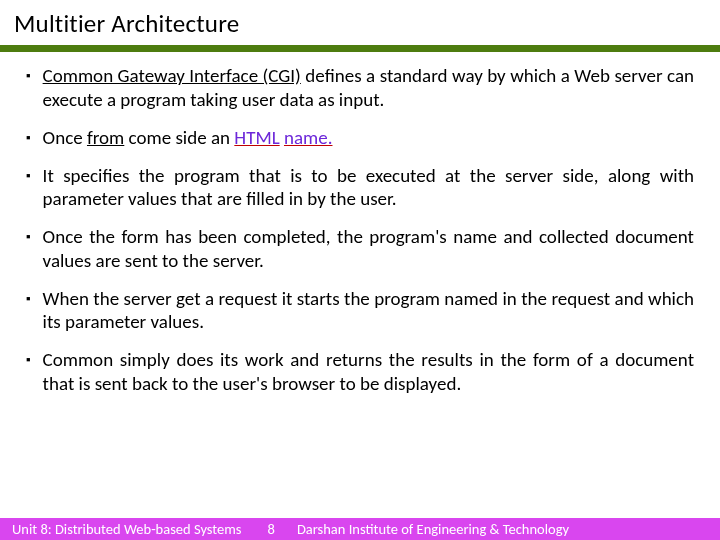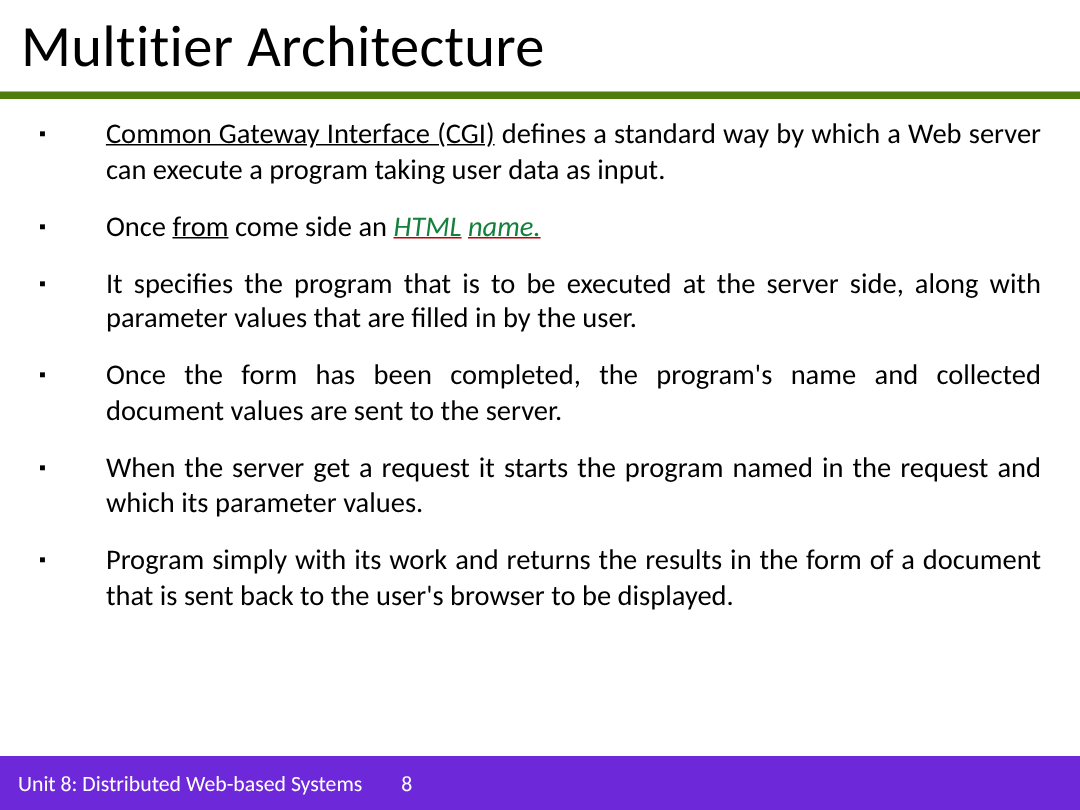--- a/index.html
+++ b/index.html
@@ -6,24 +6,24 @@
   body {
     width: 720px;
     height: 540px;
     font-family: Calibri, "Segoe UI", Arial, sans-serif;
     background: #fff;
     color: #000;
     position: relative;
     overflow: hidden;
   }
   .title {
-    font-size: 39px;
+    font-size: 25px;
     font-weight: 400;
     padding: 8px 14px 6px 14px;
-    border-bottom: 5px solid #4d7c0f;
+    border-bottom: 7px solid #4d7c0f;
     letter-spacing: 0.2px;
   }
   .content {
     padding: 12px 26px 0 26px;
   }
   .bullet-item {
     display: flex;
     align-items: flex-start;
     margin-bottom: 14px;
     font-size: 19px;
@@ -31,32 +31,31 @@
     text-align: justify;
   }
   .bullet-mark {
     flex: 0 0 auto;
     margin-right: 12px;
     font-size: 13px;
     line-height: 24px;
   }
   .bullet-text {
     flex: 1 1 auto;
-    margin-left: 28px;
   }
   .red { color: #c00000; }
   .underline { text-decoration: underline; }
-  .red-under { color: #15803d; text-decoration: underline; text-decoration-color: #c00000; font-style: italic; }
+  .red-under { color: #6d28d9; text-decoration: underline; text-decoration-color: #c00000; }
   .footer {
     position: absolute;
     left: 0;
     right: 0;
     bottom: 0;
-    height: 36px;
-    background: #6d28d9;
+    height: 22px;
+    background: #d946ef;
     color: #fff;
     display: flex;
     align-items: center;
     font-size: 14.5px;
   }
   .footer-left {
     padding-left: 12px;
     flex: 0 0 auto;
   }
   .footer-page {
@@ -94,21 +93,22 @@
     <span class="bullet-text">Once the form has been completed, the program's name and collected document values are sent to the server.</span>
   </div>
 
   <div class="bullet-item">
     <span class="bullet-mark">▪</span>
     <span class="bullet-text">When the server get a request it starts the program named in the request and which its parameter values.</span>
   </div>
 
   <div class="bullet-item">
     <span class="bullet-mark">▪</span>
-    <span class="bullet-text">Program simply with its work and returns the results in the form of a document that is sent back to the user's browser to be displayed.</span>
+    <span class="bullet-text">Common simply does its work and returns the results in the form of a document that is sent back to the user's browser to be displayed.</span>
   </div>
 
 </div>
 
 <div class="footer">
   <div class="footer-left">Unit 8: Distributed Web-based Systems</div>
   <div class="footer-page">8</div>
+  <div class="footer-right">Darshan Institute of Engineering &amp; Technology</div>
 </div>
 
 </body></html>

